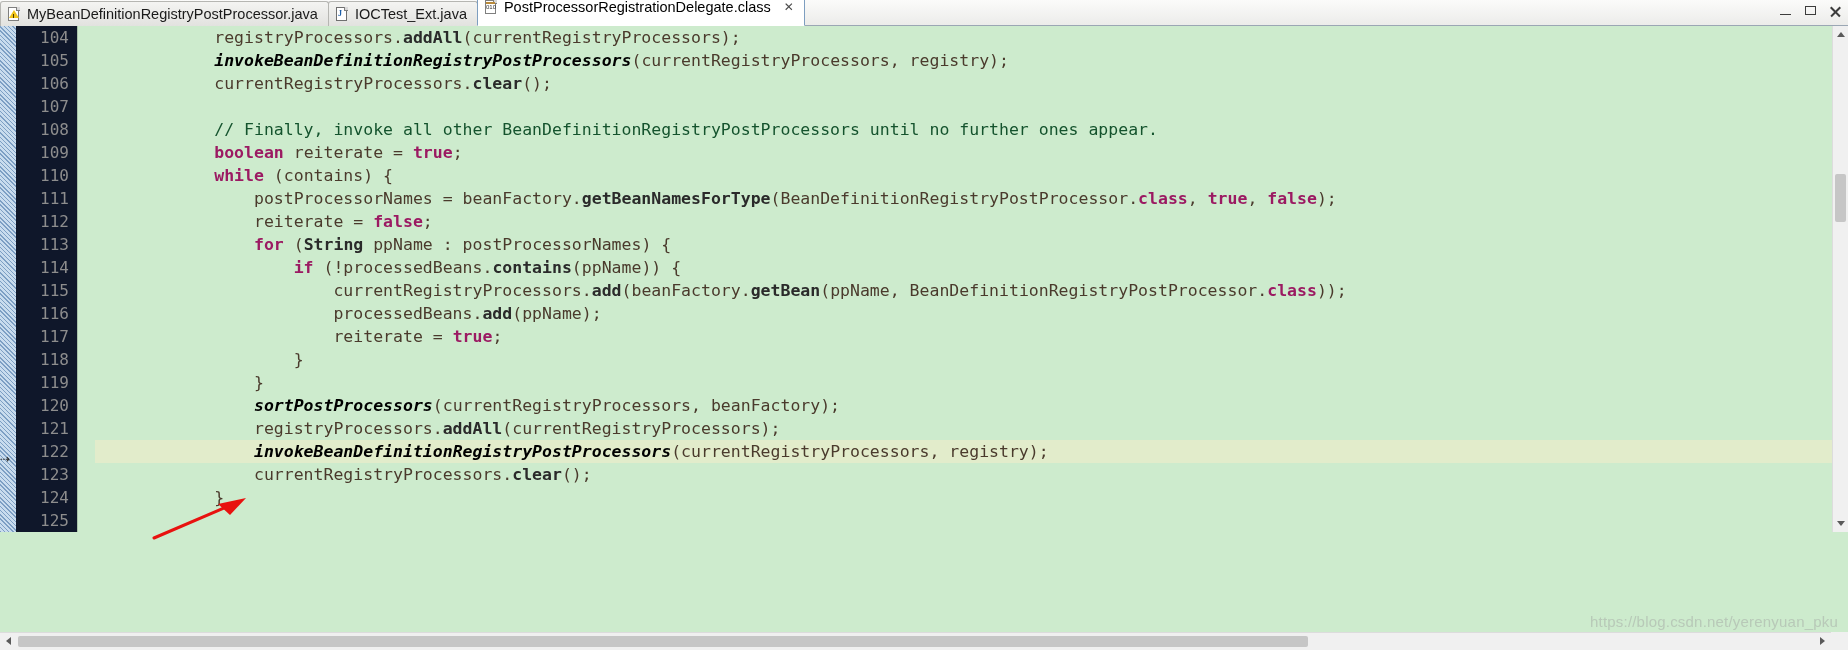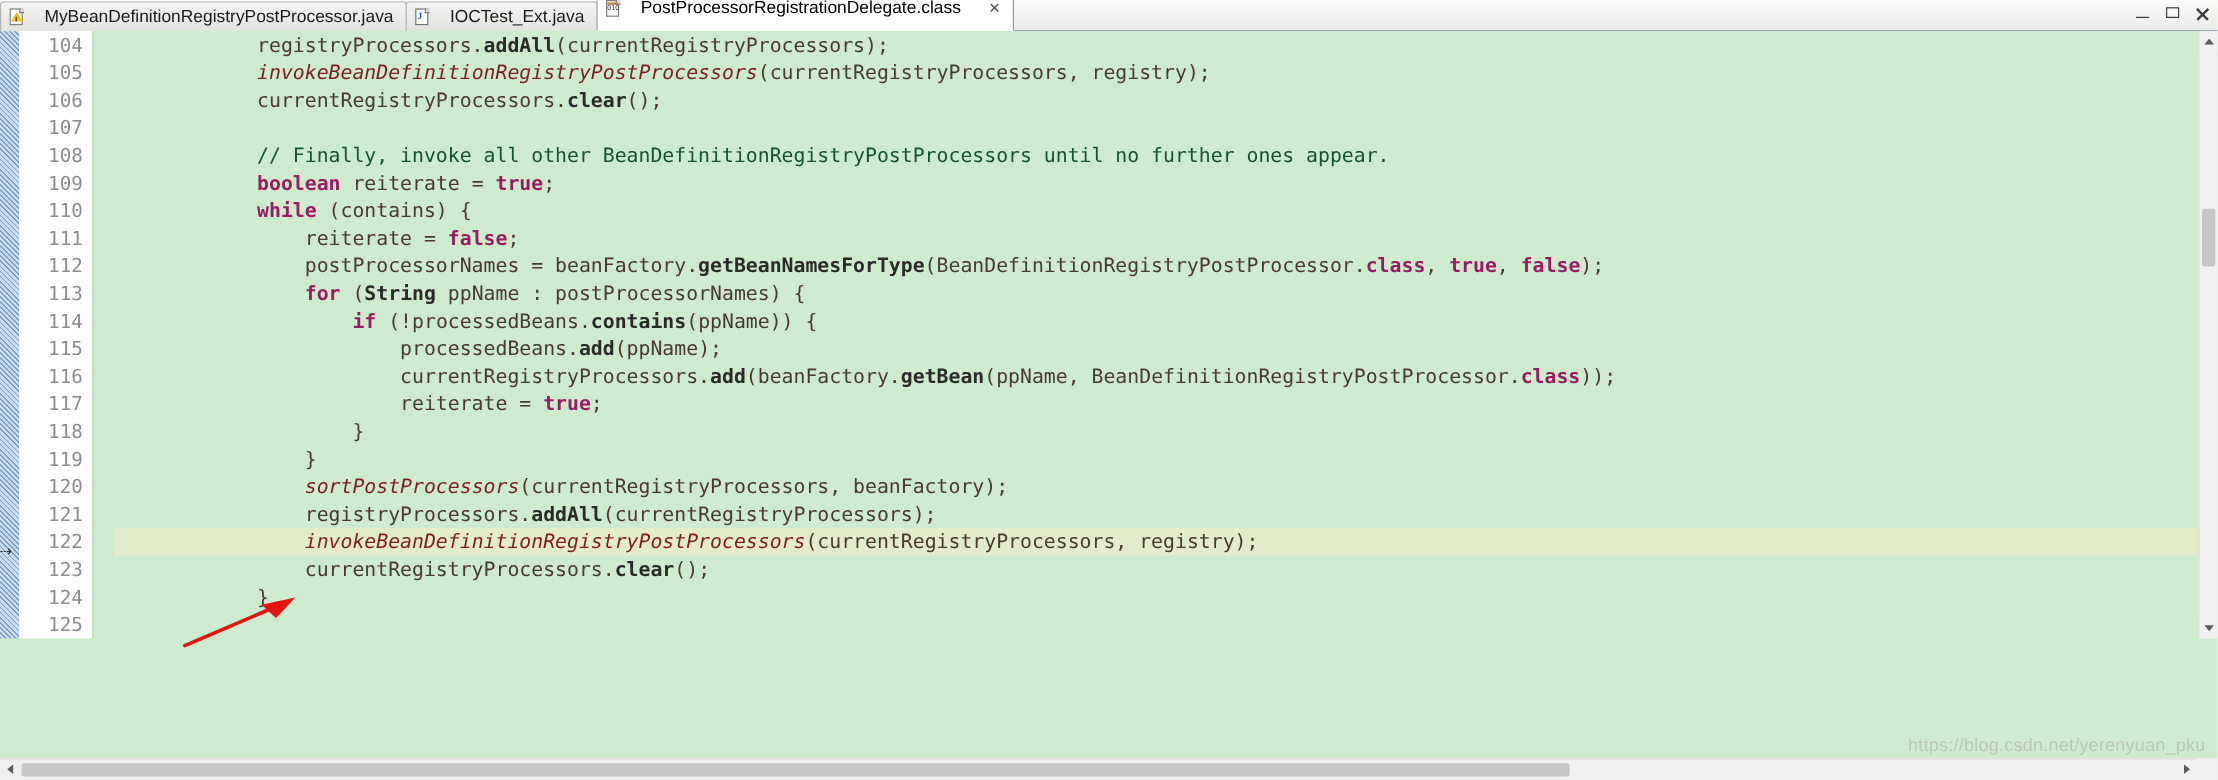--- a/index.html
+++ b/index.html
@@ -13,21 +13,21 @@
 
   
   .tabbar{
     position:absolute;left:0;top:0;width:1848px;height:26px;
     background:linear-gradient(#fbfbfa,#ececea);
     border-bottom:1px solid #9ba7b4;
     box-sizing:border-box;
   }
   .tabs{position:absolute;left:0;top:0;height:26px;display:flex;align-items:flex-end;}
   .tab{
-    height:25px;display:flex;align-items:center;gap:16px;
+    height:25px;display:flex;align-items:center;gap:6px;
     padding:0 10px 0 7px;box-sizing:border-box;
     font-size:14.5px;color:#1a1a1a;white-space:nowrap;
     background:linear-gradient(#f4f4f2,#e2e2df);
     border:1px solid #b6b6b2;border-bottom:none;
     border-top-left-radius:3px;border-top-right-radius:3px;
     margin-right:-1px;cursor:default;
   }
   .tab.active{
     background:#ffffff;
     border:1px solid #7d9ec0;border-bottom:1px solid #ffffff;
@@ -75,21 +75,21 @@
       repeating-linear-gradient(45deg,#7d9fc4 0px,#7d9fc4 1px,#c9dcee 1px,#c9dcee 3px);
     border-right:1px solid #cfe0ef;
   }
   .annoarrow{
     position:absolute;left:0px;top:426px;width:12px;height:14px;
     font-size:12px;color:#2b2b2b;line-height:14px;
   }
   
   .gutter{
     position:absolute;left:16px;top:0;width:62px;height:506px;
-    background:#ffffff;
+    background:#0f172a;
     border-right:1px solid #a9c3a9;
     box-sizing:border-box;
   }
   .gutter .ln{
     height:23px;line-height:23px;text-align:right;padding-right:8px;
     font-family:"DejaVu Sans Mono","Liberation Mono",monospace;
     font-size:16px;color:#8d8d8d;box-sizing:border-box;
   }
   
   .fold-col{position:absolute;left:79px;top:0;width:16px;height:506px;background:#cdebcd;}
@@ -100,21 +100,21 @@
     overflow:hidden;
     font-family:"DejaVu Sans Mono","Liberation Mono",monospace;
     font-size:16.5px;
     color:#5a4635;
     background:#cdebcd;
   }
   .row{height:23px;line-height:23px;white-space:pre;padding-left:0px;}
   .row.cur{background:#e2eccb;}
   .k{color:#9b1a62;font-weight:bold;}            
   .c{color:#14532d;}                              
-  .m{color:#7f1d1d;font-weight:normal;font-style:italic;} 
+  .m{color:#000000;font-weight:bold;font-style:italic;} 
   .b{color:#2a2a2a;font-weight:bold;margin-top:28px;}             
   .p{color:#4a3a2c;}                              
 
   
   .redarrow{position:absolute;left:150px;top:470px;width:105px;height:44px;pointer-events:none;}
 
   
   .vscroll{
     position:absolute;right:0;top:0;width:16px;height:506px;
     background:#f0f0f0;border-left:1px solid #dcdcdc;box-sizing:border-box;
@@ -232,26 +232,26 @@
     <div class="fold-col"></div>
 
     <div class="code" id="code">
         <div class="row"><span class="p">            registryProcessors.</span><span class="b">addAll</span><span class="p">(currentRegistryProcessors);</span></div>
         <div class="row"><span class="p">            </span><span class="m">invokeBeanDefinitionRegistryPostProcessors</span><span class="p">(currentRegistryProcessors, registry);</span></div>
         <div class="row"><span class="p">            currentRegistryProcessors.</span><span class="b">clear</span><span class="p">();</span></div>
         <div class="row"><span class="p"></span></div>
         <div class="row"><span class="p">            </span><span class="c">// Finally, invoke all other BeanDefinitionRegistryPostProcessors until no further ones appear.</span></div>
         <div class="row"><span class="p">            </span><span class="k">boolean</span><span class="p"> reiterate = </span><span class="k">true</span><span class="p">;</span></div>
         <div class="row"><span class="p">            </span><span class="k">while</span><span class="p"> (contains) {</span></div>
+        <div class="row"><span class="p">                postProcessorNames = beanFactory.</span><span class="b">getBeanNamesForType</span><span class="p">(BeanDefinitionRegistryPostProcessor.</span><span class="k">class</span><span class="p">, </span><span class="k">true</span><span class="p">, </span><span class="k">false</span><span class="p">);</span></div>
         <div class="row"><span class="p">                reiterate = </span><span class="k">false</span><span class="p">;</span></div>
-        <div class="row"><span class="p">                postProcessorNames = beanFactory.</span><span class="b">getBeanNamesForType</span><span class="p">(BeanDefinitionRegistryPostProcessor.</span><span class="k">class</span><span class="p">, </span><span class="k">true</span><span class="p">, </span><span class="k">false</span><span class="p">);</span></div>
         <div class="row"><span class="p">                </span><span class="k">for</span><span class="p"> (</span><span class="b">String</span><span class="p"> ppName : postProcessorNames) {</span></div>
         <div class="row"><span class="p">                    </span><span class="k">if</span><span class="p"> (!processedBeans.</span><span class="b">contains</span><span class="p">(ppName)) {</span></div>
+        <div class="row"><span class="p">                        currentRegistryProcessors.</span><span class="b">add</span><span class="p">(beanFactory.</span><span class="b">getBean</span><span class="p">(ppName, BeanDefinitionRegistryPostProcessor.</span><span class="k">class</span><span class="p">));</span></div>
         <div class="row"><span class="p">                        processedBeans.</span><span class="b">add</span><span class="p">(ppName);</span></div>
-        <div class="row"><span class="p">                        currentRegistryProcessors.</span><span class="b">add</span><span class="p">(beanFactory.</span><span class="b">getBean</span><span class="p">(ppName, BeanDefinitionRegistryPostProcessor.</span><span class="k">class</span><span class="p">));</span></div>
         <div class="row"><span class="p">                        reiterate = </span><span class="k">true</span><span class="p">;</span></div>
         <div class="row"><span class="p">                    }</span></div>
         <div class="row"><span class="p">                }</span></div>
         <div class="row"><span class="p">                </span><span class="m">sortPostProcessors</span><span class="p">(currentRegistryProcessors, beanFactory);</span></div>
         <div class="row"><span class="p">                registryProcessors.</span><span class="b">addAll</span><span class="p">(currentRegistryProcessors);</span></div>
         <div class="row cur"><span class="p">                </span><span class="m">invokeBeanDefinitionRegistryPostProcessors</span><span class="p">(currentRegistryProcessors, registry);</span></div>
         <div class="row"><span class="p">                currentRegistryProcessors.</span><span class="b">clear</span><span class="p">();</span></div>
         <div class="row"><span class="p">            }</span></div>
         <div class="row"><span class="p"></span></div>
       </div>

